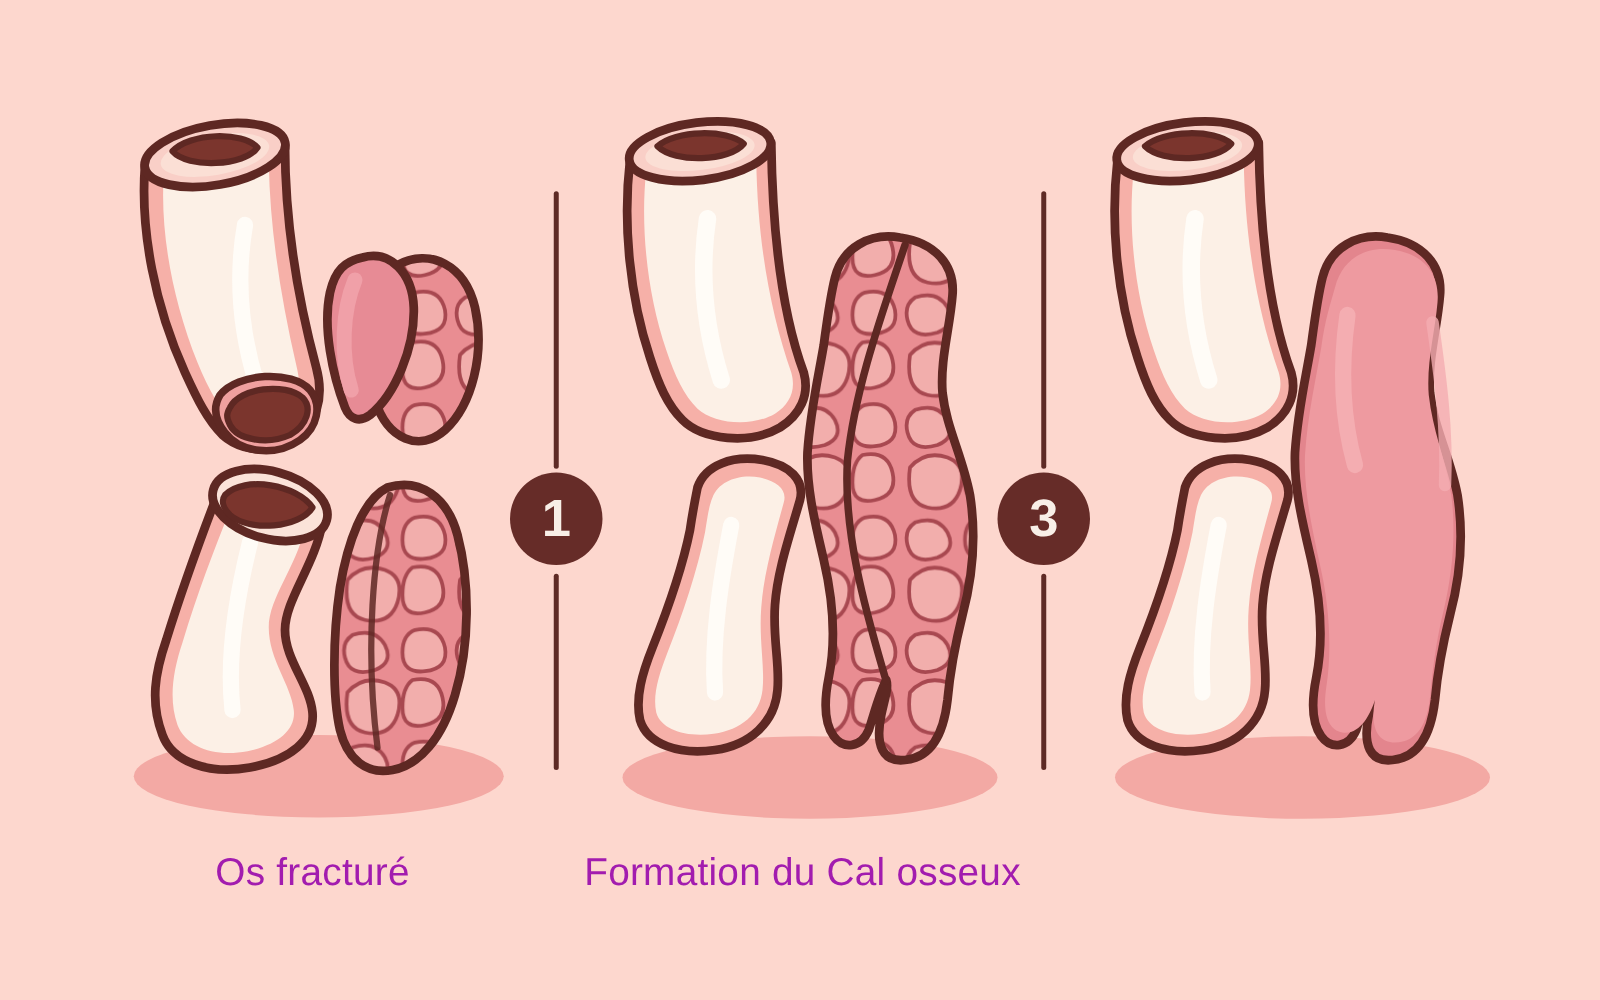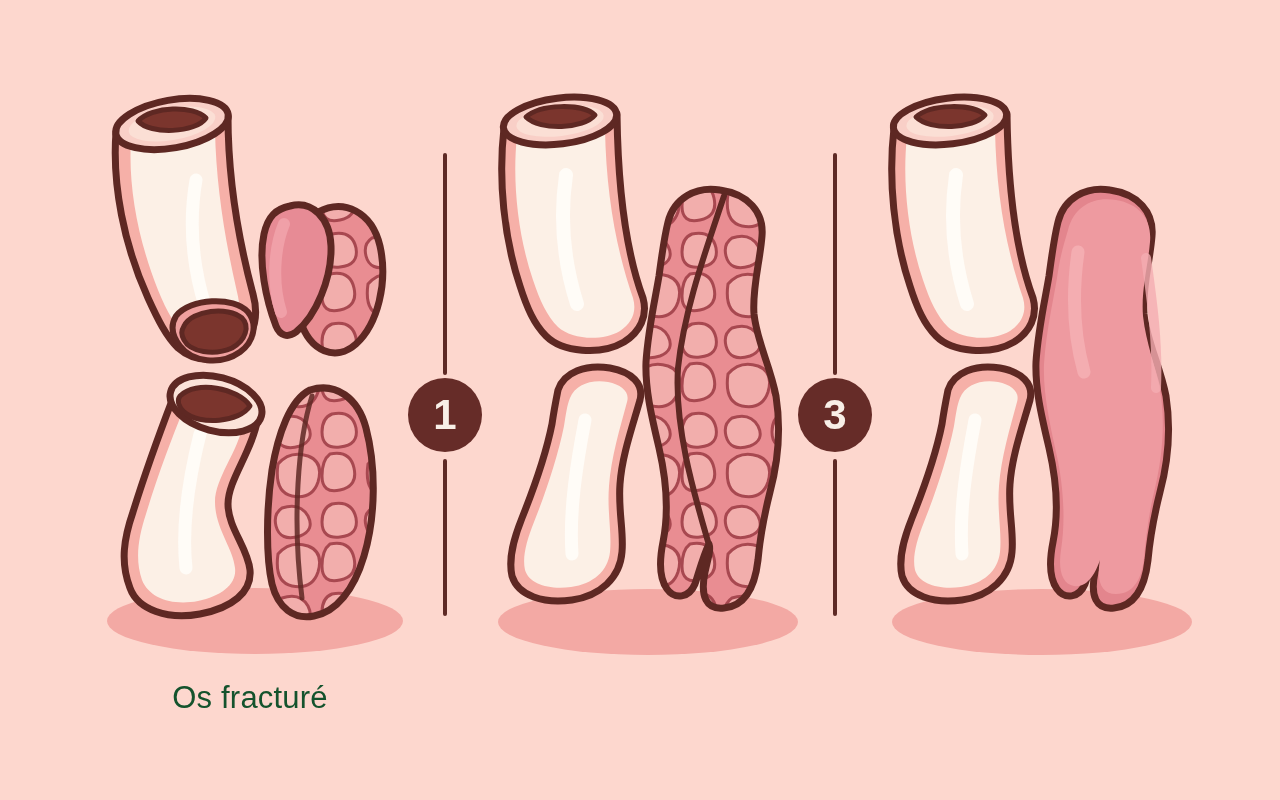--- a/index.html
+++ b/index.html
@@ -33,21 +33,21 @@
     justify-content: center;
     font-size: 42px;
     font-weight: bold;
     line-height: 1;
   }
   .stage-label {
     position: absolute;
     top: 680px;
     transform: translateX(-50%);
     font-size: 31px;
-    color: #14532d;
+    color: #a21caf;
     letter-spacing: 0.2px;
     white-space: nowrap;
   }
   .lbl-1 { left: 250px; }
   .lbl-2 { left: 642px; }
   .lbl-3 { left: 1030px; }
   .d1a { left: 443px; top: 153px; height: 222px; }
   .d1b { left: 443px; top: 459px; height: 157px; }
   .d2a { left: 833px; top: 153px; height: 222px; }
   .d2b { left: 833px; top: 459px; height: 157px; }
@@ -151,14 +151,15 @@
 
   <div class="divider-seg d1a"></div>
   <div class="divider-seg d1b"></div>
   <div class="divider-seg d2a"></div>
   <div class="divider-seg d2b"></div>
 
   <div class="step-badge badge-1">1</div>
   <div class="step-badge badge-2">3</div>
 
   <div class="stage-label lbl-1">Os fracturé</div>
+  <div class="stage-label lbl-2">Formation du Cal osseux</div>
 
 </div>
 
 </body></html>

